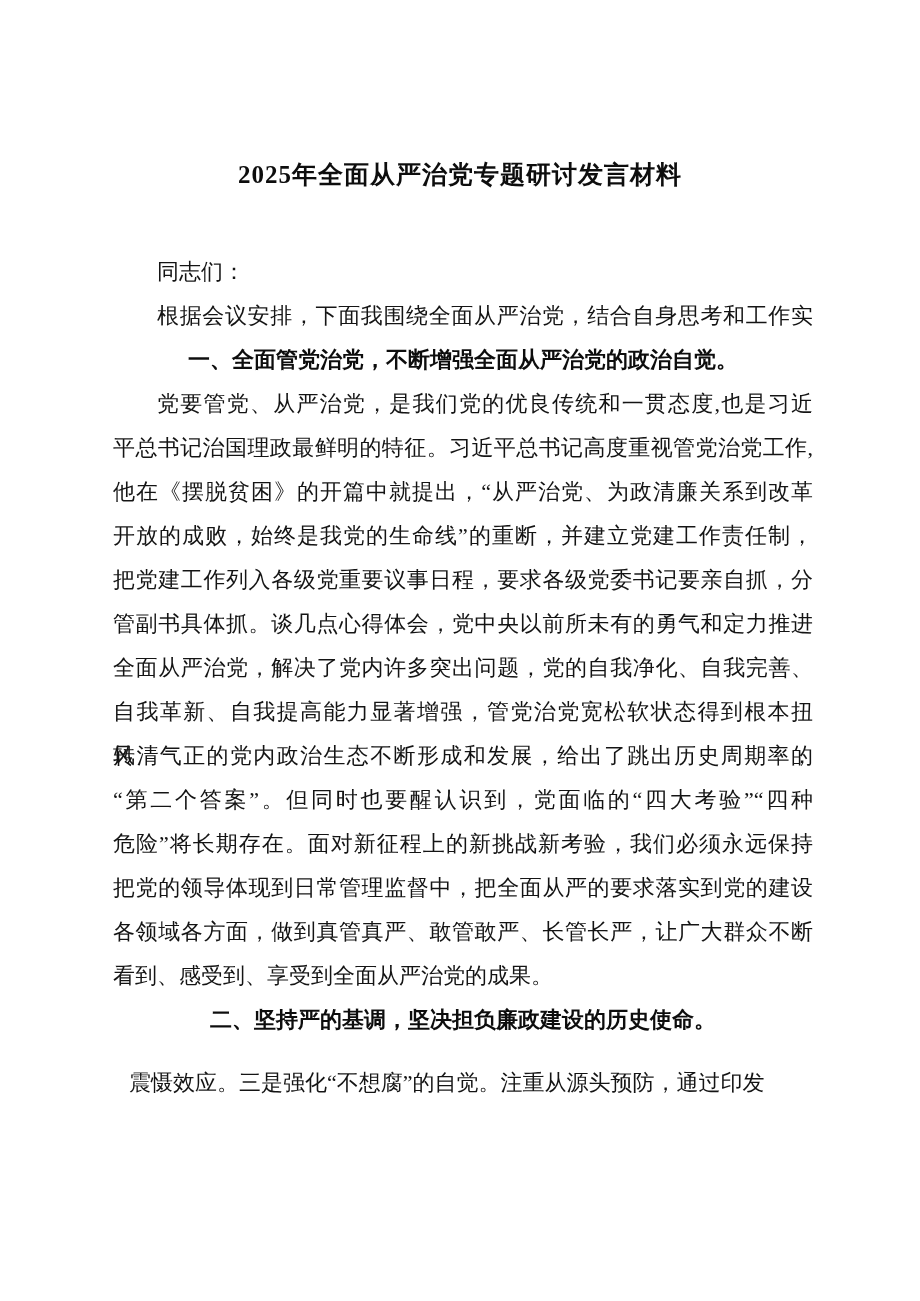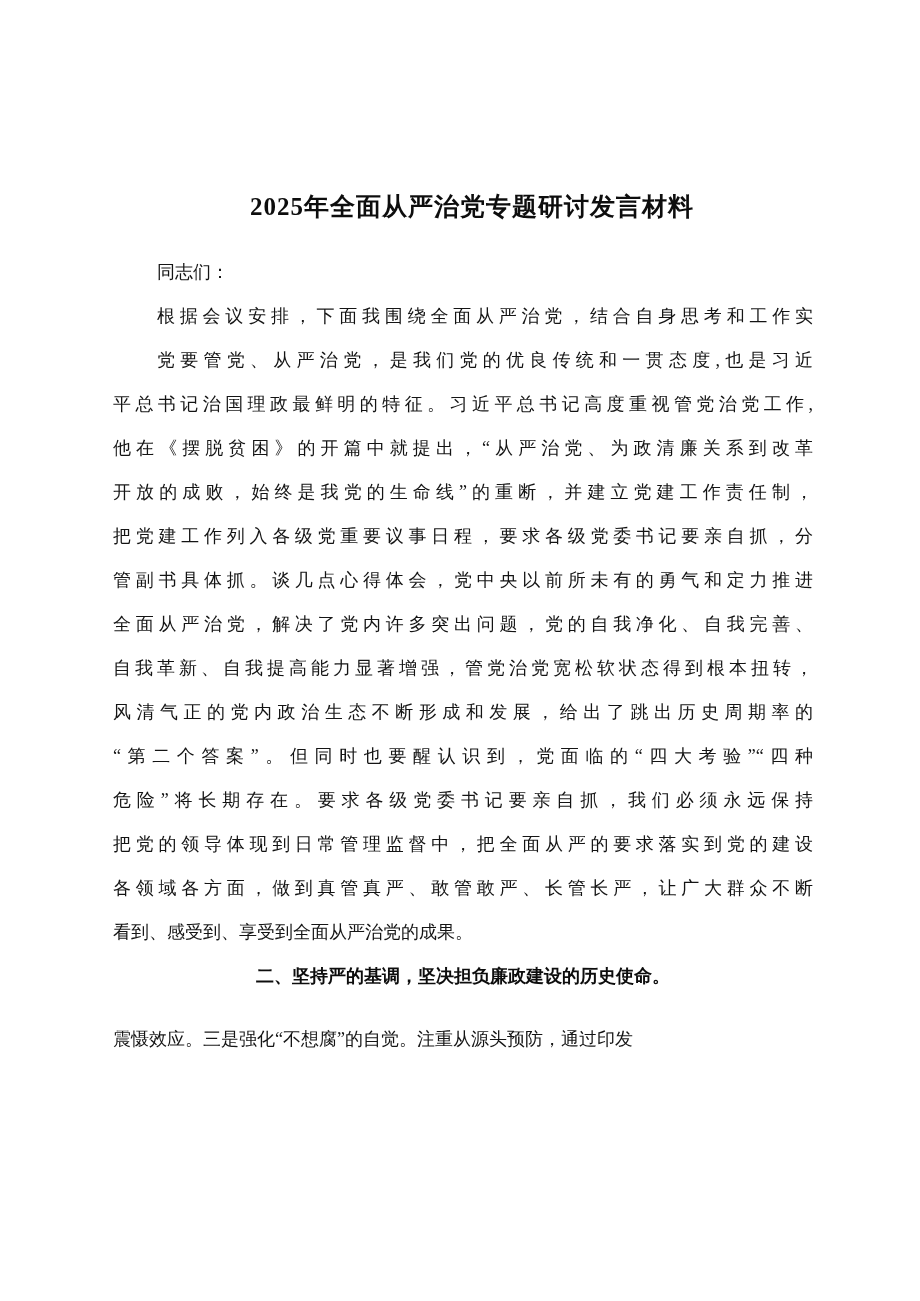--- a/index.html
+++ b/index.html
@@ -11,40 +11,39 @@
     position: relative;
     width: 920px;
     height: 1301px;
     background: #ffffff;
     overflow: hidden;
     color: #111111;
   }
   .doc-title {
     position: absolute;
     top: 158px;
-    left: 122px;
+    left: 110px;
     width: 700px;
     text-align: center;
     font-family: "Liberation Serif", "DejaVu Serif", serif;
     font-size: 25px;
     font-weight: 700;
     color: #0d0d0d;
     letter-spacing: 1px;
     white-space: nowrap;
-    margin-top: 32px;
   }
   .content {
     position: absolute;
     top: 250px;
     left: 113px;
     width: 700px;
   }
   .line {
     font-family: "Liberation Serif", "DejaVu Serif", serif;
-    font-size: 18px;
+    font-size: 22px;
     line-height: 44px;
     height: 44px;
     color: #141414;
     text-align: left;
     white-space: nowrap;
   }
   .line.justify {
     white-space: normal;
     text-align: justify;
     text-align-last: justify;
@@ -54,40 +53,42 @@
   }
   .line.heading {
     font-family: "Liberation Sans", "DejaVu Sans", sans-serif;
     font-weight: 700;
     text-align: center;
     color: #0d0d0d;
     white-space: nowrap;
   }
   .line.fragment {
     margin-top: 19px;
+    margin-left: 16px;
   }
 </style>
 </head>
 <body>
 
 <div class="page">
   <div class="doc-title">2025年全面从严治党专题研讨发言材料</div>
   <div class="content">
       <div class="line indent">同志们：</div>
       <div class="line justify indent">根据会议安排，下面我围绕全面从严治党，结合自身思考和工作实</div>
+      <div class="line heading">一、全面管党治党，不断增强全面从严治党的政治自觉。</div>
       <div class="line justify indent">党要管党、从严治党，是我们党的优良传统和一贯态度,也是习近</div>
       <div class="line justify">平总书记治国理政最鲜明的特征。习近平总书记高度重视管党治党工作,</div>
       <div class="line justify">他在《摆脱贫困》的开篇中就提出，“从严治党、为政清廉关系到改革</div>
       <div class="line justify">开放的成败，始终是我党的生命线”的重断，并建立党建工作责任制，</div>
       <div class="line justify">把党建工作列入各级党重要议事日程，要求各级党委书记要亲自抓，分</div>
       <div class="line justify">管副书具体抓。谈几点心得体会，党中央以前所未有的勇气和定力推进</div>
       <div class="line justify">全面从严治党，解决了党内许多突出问题，党的自我净化、自我完善、</div>
       <div class="line justify">自我革新、自我提高能力显著增强，管党治党宽松软状态得到根本扭转，</div>
       <div class="line justify">风清气正的党内政治生态不断形成和发展，给出了跳出历史周期率的</div>
       <div class="line justify">“第二个答案”。但同时也要醒认识到，党面临的“四大考验”“四种</div>
-      <div class="line justify">危险”将长期存在。要求各级党委书记要亲自抓，我们必须永远保持</div>
+      <div class="line justify">危险”将长期存在。面对新征程上的新挑战新考验，我们必须永远保持</div>
       <div class="line justify">把党的领导体现到日常管理监督中，把全面从严的要求落实到党的建设</div>
       <div class="line justify">各领域各方面，做到真管真严、敢管敢严、长管长严，让广大群众不断</div>
       <div class="line">看到、感受到、享受到全面从严治党的成果。</div>
       <div class="line heading">二、坚持严的基调，坚决担负廉政建设的历史使命。</div>
       <div class="line fragment">震慑效应。三是强化“不想腐”的自觉。注重从源头预防，通过印发</div>
     </div>
 </div>
 
 </body></html>

